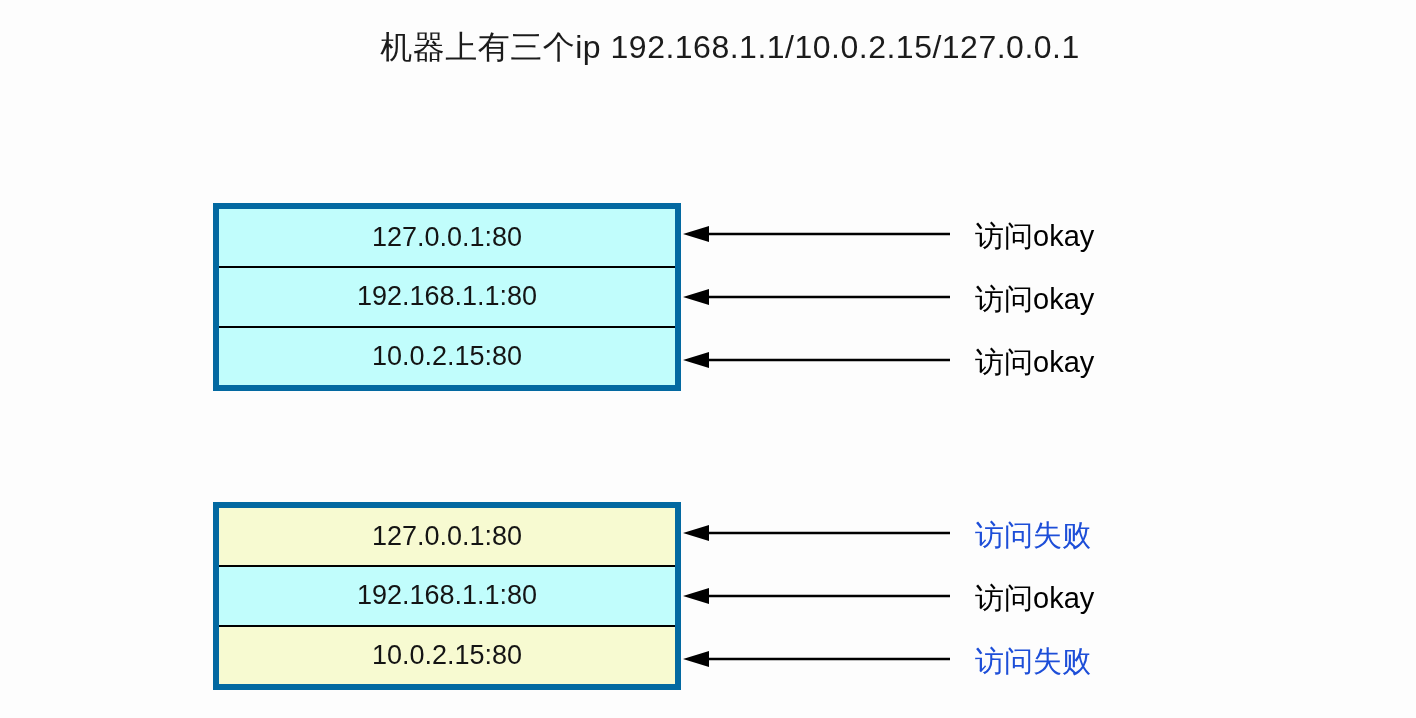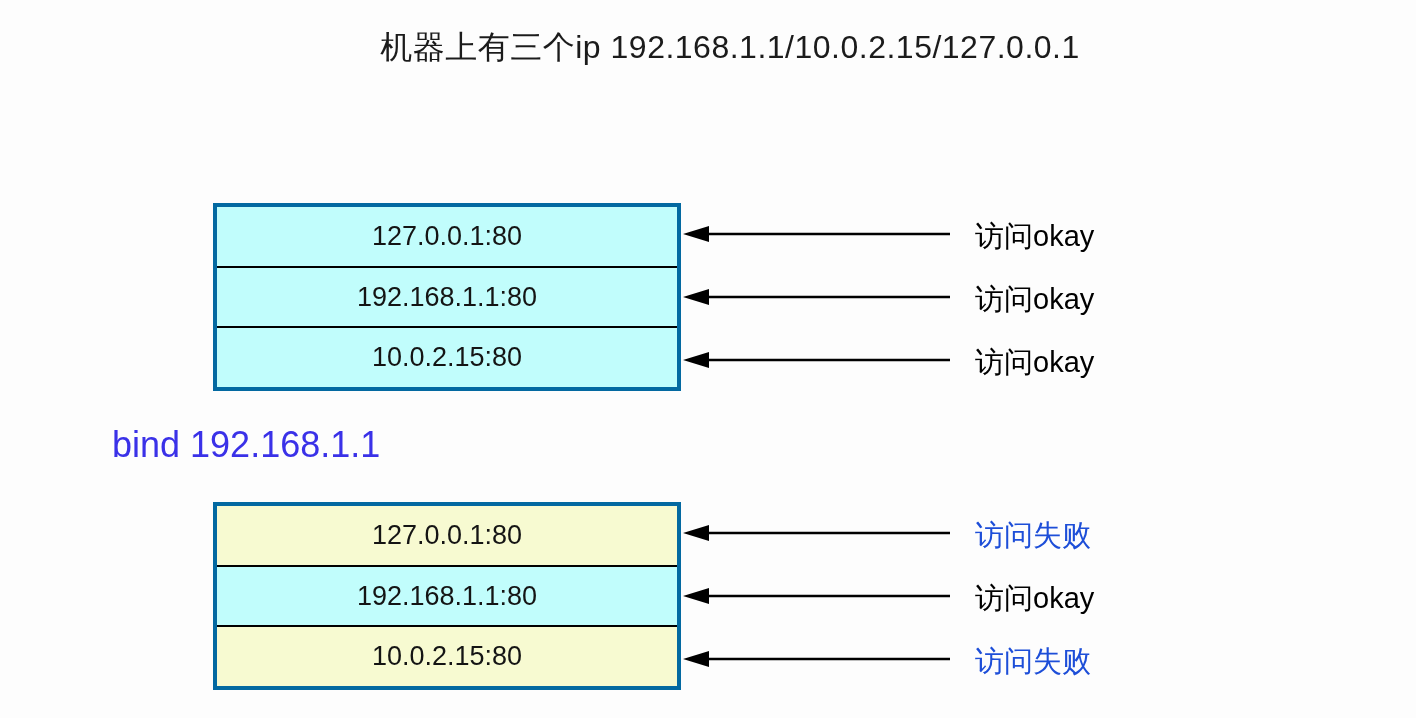--- a/index.html
+++ b/index.html
@@ -31,21 +31,21 @@
     color: #3a31e8;
     white-space: nowrap;
   }
   .heading.h1 { left: 100px; top: 132px; }
   .heading.h2 { left: 112px; top: 424px; }
   .boxgroup {
     position: absolute;
     left: 213px;
     width: 468px;
     height: 188px;
-    border: 4px solid #0369a1;
+    border: 6px solid #0369a1;
     box-sizing: border-box;
     display: flex;
     flex-direction: column;
   }
   .boxgroup.g1 { top: 203px; }
   .boxgroup.g2 { top: 502px; }
   .row {
     flex: 1;
     display: flex;
     align-items: center;
@@ -101,21 +101,20 @@
   </svg>
   <svg class="arrow" style="top:350px" viewBox="0 0 270 20">
     <line x1="268" y1="10" x2="22" y2="10" stroke="#000" stroke-width="2.5"></line>
     <polygon points="1,10 27,2 27,18" fill="#000"></polygon>
   </svg>
 
   <div class="result okay" style="top:217px">访问okay</div>
   <div class="result okay" style="top:280px">访问okay</div>
   <div class="result okay" style="top:343px">访问okay</div>
 
-  <div class="heading h2">bind 192.168.1.1</div>
 
   <div class="boxgroup g2">
     <div class="row fill-yellow">
       <span>127.0.0.1:80</span>
     </div>
     <div class="row fill-cyan">
       <span>192.168.1.1:80</span>
     </div>
     <div class="row fill-yellow">
       <span>10.0.2.15:80</span>

